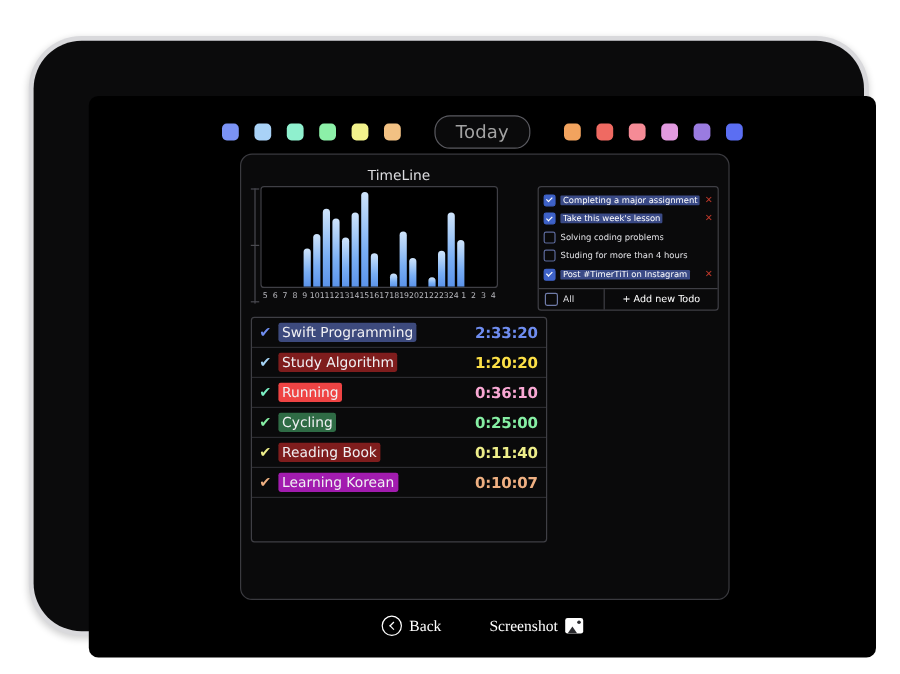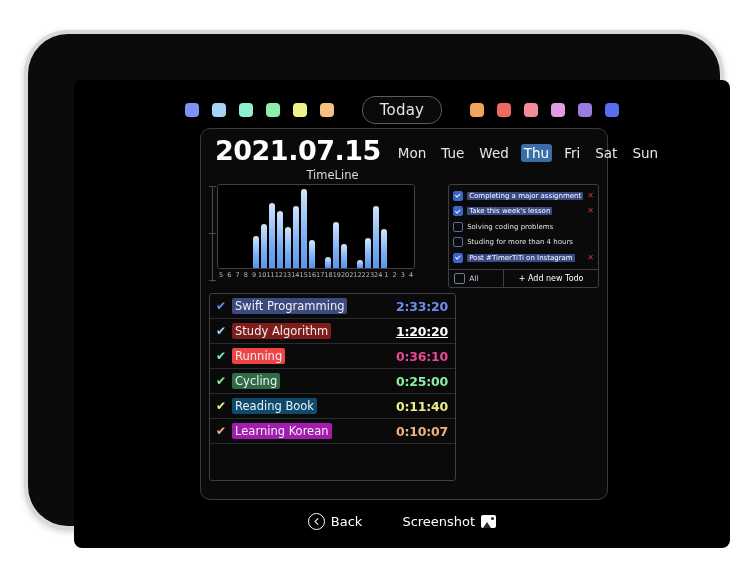--- a/index.html
+++ b/index.html
@@ -34,21 +34,21 @@
 
   
   .topbar{
     position:absolute;left:0;top:16px;width:100%;
     display:flex;align-items:center;justify-content:center;gap:0;
   }
   .swatch-group{display:flex;gap:13px;}
   .swatch{width:14px;height:14px;border-radius:4px;}
   .today-btn{
     margin:0 28px;padding:4px 17px;border-radius:13px;
-    border:1px solid #5a5a60;color:#e5e5e5;font-size:15px;letter-spacing:.2px;
+    border:1px solid #5a5a60;color:#a3a3a3;font-size:15px;letter-spacing:.2px;
     background:#0a0a0b;white-space:nowrap;
   }
 
   
   .app-card{
     position:absolute;left:126px;top:48px;width:408px;height:372px;
     border:1px solid #3a3a3f;border-radius:10px;background:#0a0a0b;
     padding:6px 8px 8px 8px;box-sizing:border-box;
   }
   .head-row{display:flex;align-items:flex-end;gap:14px;padding:2px 4px 0 6px;}
@@ -135,21 +135,21 @@
   .donut-hole{
     position:absolute;left:50%;top:50%;transform:translate(-50%,-50%);
     width:32px;height:32px;border-radius:50%;background:#000000;
   }
 
   
   .bottombar{
     position:absolute;left:0;bottom:18px;width:100%;
     display:flex;align-items:center;justify-content:center;gap:40px;
   }
-  .bb-item{display:flex;align-items:center;gap:6px;color:#ffffff;font-size:13px;}
+  .bb-item{display:flex;align-items:center;gap:6px;color:#ffffff;font-size:13px;font-family:Liberation Serif, serif;}
   .circ{
     width:15px;height:15px;border-radius:50%;border:1px solid #ffffff;
     display:flex;align-items:center;justify-content:center;
   }
   .circ::after{
     content:"";width:4px;height:4px;border-left:1.4px solid #fff;border-bottom:1.4px solid #fff;
     transform:rotate(45deg) translate(1px,-1px);
   }
   .photo-ic{
     width:15px;height:13px;border-radius:2px;background:#ffffff;position:relative;overflow:hidden;
@@ -194,32 +194,20 @@
             <div class="swatch" style="background: rgb(239, 106, 98);"></div>
             <div class="swatch" style="background: rgb(245, 139, 150);"></div>
             <div class="swatch" style="background: rgb(226, 154, 224);"></div>
             <div class="swatch" style="background: rgb(154, 123, 224);"></div>
             <div class="swatch" style="background: rgb(91, 110, 242);"></div>
           </div>
       </div>
 
       <div class="app-card">
 
-        <div class="head-row">
-          <div class="bigdate">2021.07.15</div>
-          <div class="weekdays" id="weekdays">
-              <span class="wd">Mon</span>
-              <span class="wd">Tue</span>
-              <span class="wd">Wed</span>
-              <span class="wd active">Thu</span>
-              <span class="wd">Fri</span>
-              <span class="wd">Sat</span>
-              <span class="wd">Sun</span>
-            </div>
-        </div>
 
         <div class="section-titles">
           <div class="st-left">TimeLine</div>
         </div>
 
         <div class="panels">
 
           <div class="tl-wrap">
             <div class="axis-col">
               <div class="vline"></div>
@@ -352,35 +340,35 @@
         <div class="lower">
           <div class="acts" id="acts">
               <div class="act-row">
                 <span class="chk" style="color: rgb(111, 141, 240);">✔</span>
                 <span class="act-name" style="background: rgb(61, 74, 125);">Swift Programming</span>
                 <span class="act-time" style="color: rgb(111, 141, 240);">2:33:20</span>
               </div>
               <div class="act-row">
                 <span class="chk" style="color: rgb(166, 212, 246);">✔</span>
                 <span class="act-name" style="background: #7f1d1d;">Study Algorithm</span>
-                <span class="act-time" style="color: #ffffff; text-decoration: underline;">1:20:20</span>
+                <span class="act-time" style="color: #fde047;">1:20:20</span>
               </div>
               <div class="act-row">
                 <span class="chk" style="color: rgb(123, 240, 196);">✔</span>
                 <span class="act-name" style="background: #ef4444;">Running</span>
-                <span class="act-time" style="color: #ec4899;">0:36:10</span>
+                <span class="act-time" style="color: #f9a8d4;">0:36:10</span>
               </div>
               <div class="act-row">
                 <span class="chk" style="color: rgb(134, 239, 164);">✔</span>
                 <span class="act-name" style="background: rgb(47, 107, 69);">Cycling</span>
                 <span class="act-time" style="color: rgb(134, 239, 164);">0:25:00</span>
               </div>
               <div class="act-row">
                 <span class="chk" style="color: rgb(238, 238, 138);">✔</span>
-                <span class="act-name" style="background: #0c4a6e;">Reading Book</span>
+                <span class="act-name" style="background: #7f1d1d;">Reading Book</span>
                 <span class="act-time" style="color: rgb(238, 238, 138);">0:11:40</span>
               </div>
               <div class="act-row">
                 <span class="chk" style="color: rgb(239, 176, 130);">✔</span>
                 <span class="act-name" style="background: #a21caf;">Learning Korean</span>
                 <span class="act-time" style="color: rgb(239, 176, 130);">0:10:07</span>
               </div>
               <div class="act-filler"></div>
             </div>
 

